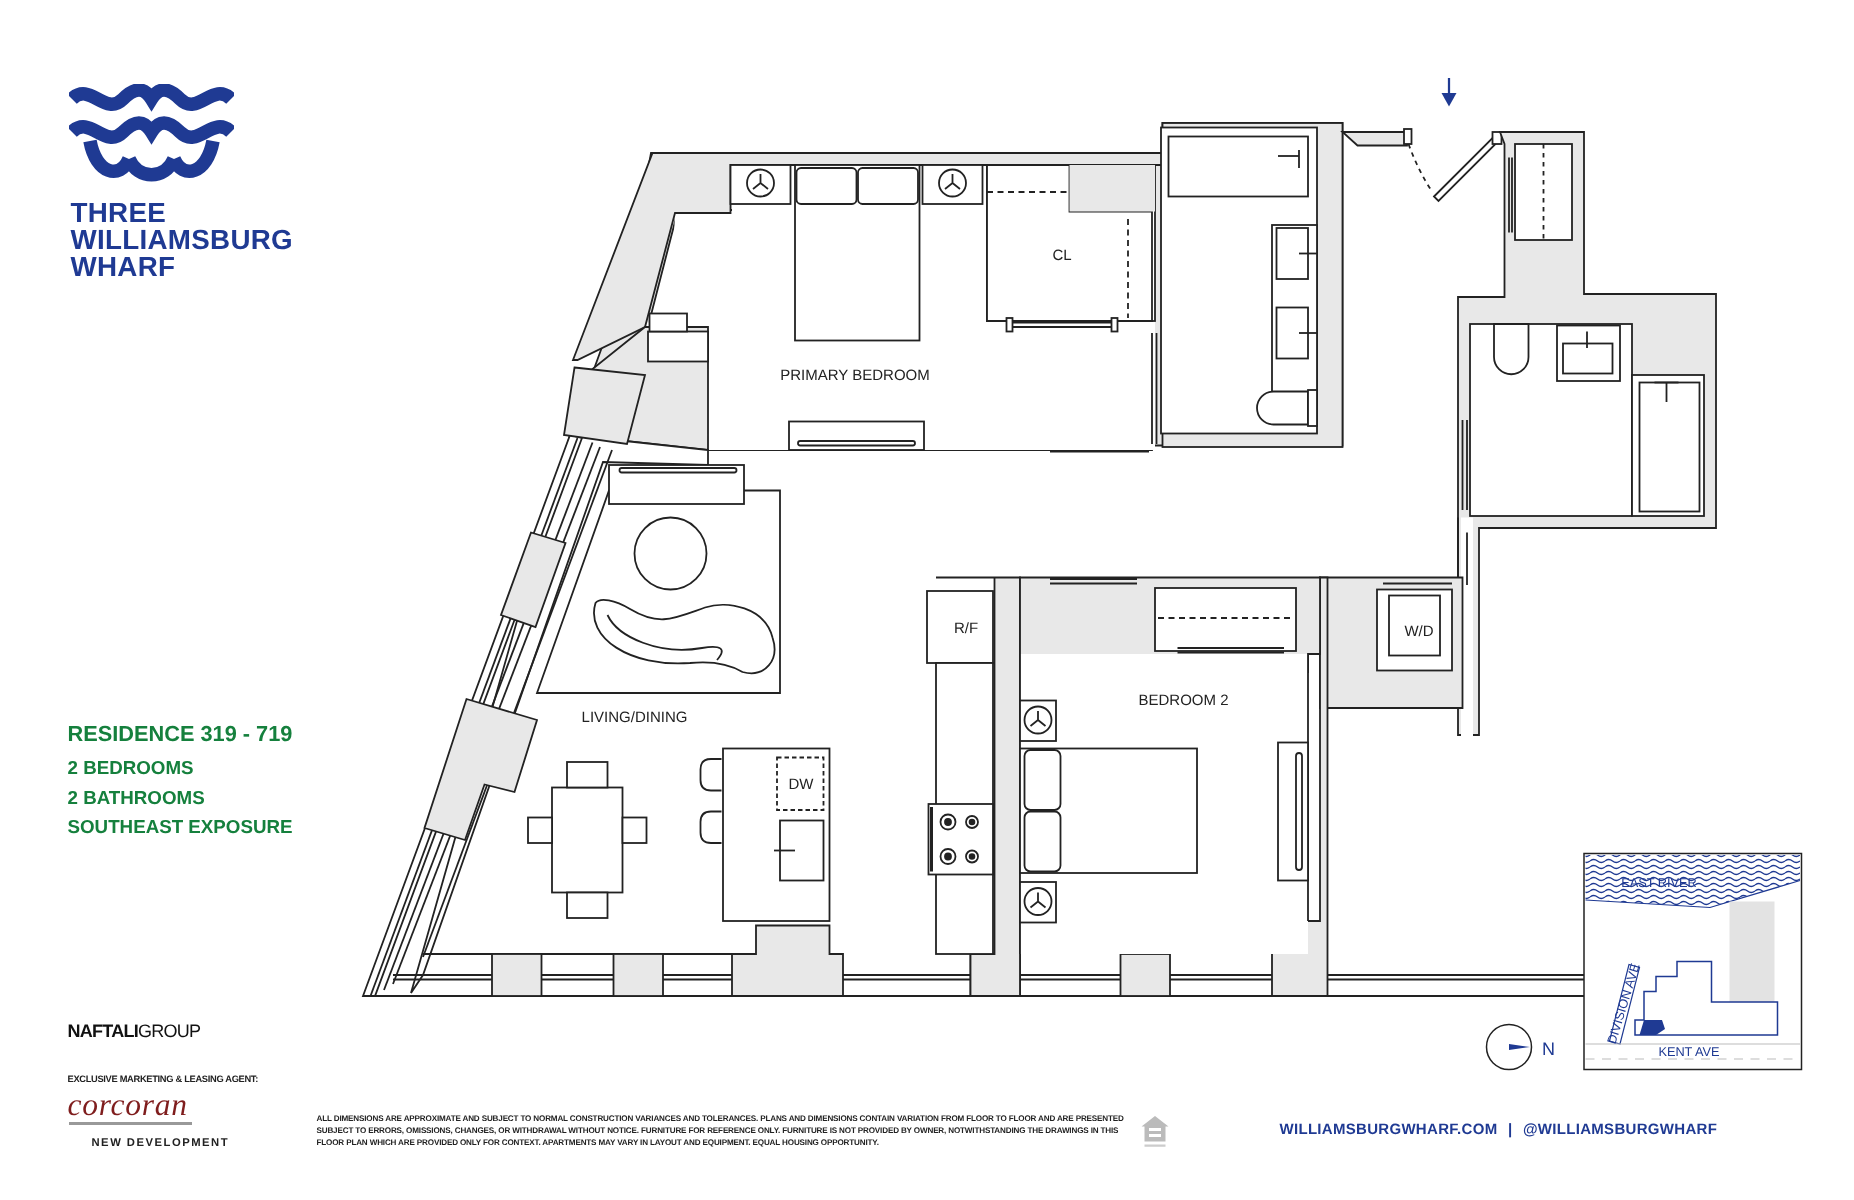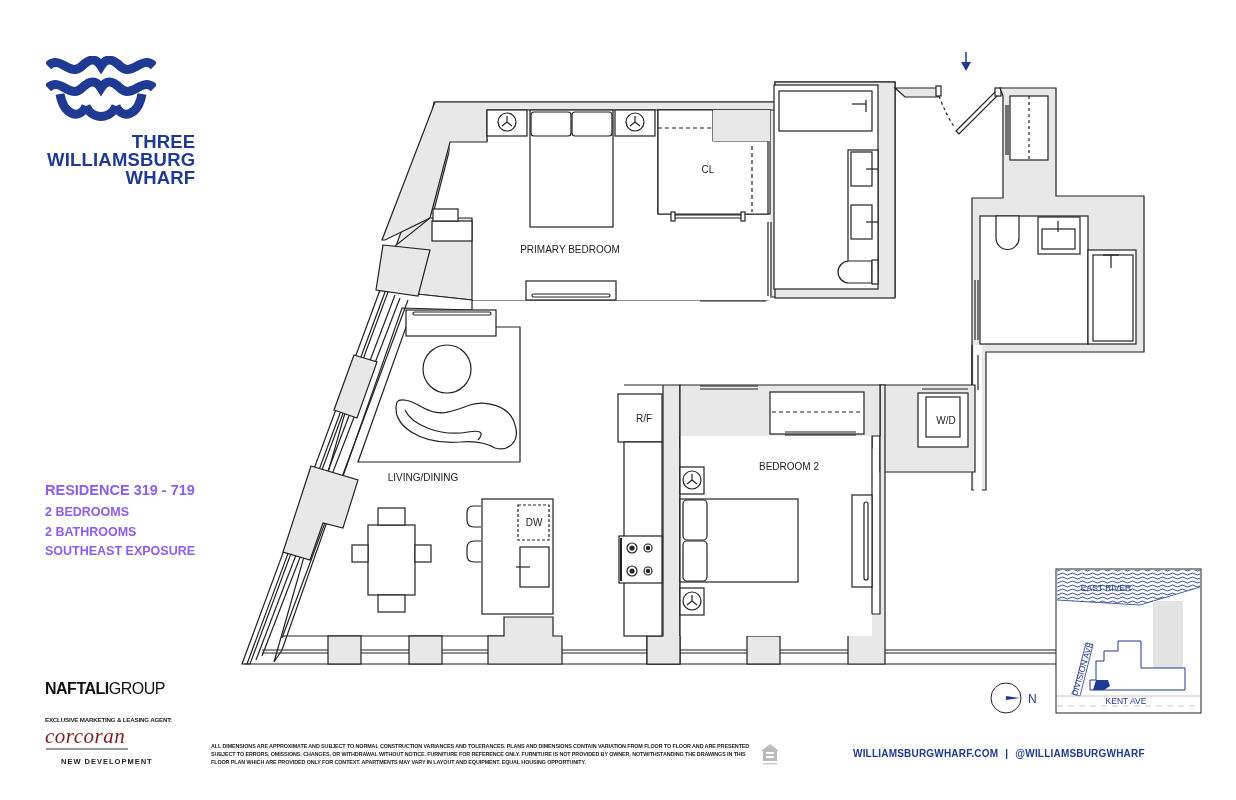--- a/index.html
+++ b/index.html
@@ -1,23 +1,23 @@
 <!DOCTYPE html>
 <html><head>
 <meta charset="utf-8">
 <style>
   html, body { margin: 0; padding: 0; background: #ffffff; }
   body { width: 1236px; height: 800px; position: relative; overflow: hidden; font-family: "Liberation Sans", sans-serif; }
   .brand-logo { position: absolute; left: 46px; top: 56px; width: 110px; height: 70px; }
-  .brand-name { position: absolute; left: 47px; top: 133px; color: #1f3a93; font-weight: 700; font-size: 18.5px; line-height: 18px; letter-spacing: 0.2px; text-align: right; }
+  .brand-name { position: absolute; left: 47px; top: 133px; color: #1f3a93; font-weight: 700; font-size: 18.5px; line-height: 18px; letter-spacing: 0.2px; }
   .brand-name div { white-space: nowrap; }
-  .residence { position: absolute; left: 45px; top: 482px; color: #8b5cf6; }
+  .residence { position: absolute; left: 45px; top: 482px; color: #15803d; }
   .residence .title { font-weight: 700; font-size: 14.5px; margin-bottom: 5px; }
   .residence .line { font-size: 12.5px; line-height: 19.5px; font-weight: bold; }
-  .naftali { position: absolute; left: 45px; top: 680px; font-size: 16px; letter-spacing: -0.5px; color: #111; }
+  .naftali { position: absolute; left: 45px; top: 680px; font-size: 12px; letter-spacing: -0.5px; color: #111; }
   .naftali b { font-weight: 700; }
   .naftali span { font-weight: 400; }
   .agent-label { position: absolute; left: 45px; top: 716px; font-size: 6.2px; font-weight: 700; letter-spacing: -0.2px; color: #222; }
   .corcoran { position: absolute; left: 45px; top: 724px; font-family: "Liberation Serif", serif; font-style: italic; font-size: 21px; color: #7f1d1d; letter-spacing: 0.5px; }
   .corcoran-rule { position: absolute; left: 46px; top: 748px; width: 82px; height: 1.5px; background: #999; }
   .newdev { position: absolute; left: 47px; top: 757px; font-size: 7.5px; font-weight: 700; letter-spacing: 1px; color: #222; margin-left: 14px; }
   .disclaimer { position: absolute; left: 211px; top: 742px; width: 545px; font-size: 5.4px; line-height: 8.2px; font-weight: 700; color: #222; letter-spacing: -0.1px; text-transform: uppercase; }
   .eho { position: absolute; left: 760px; top: 742px; width: 20px; height: 24px; }
   .site-links { position: absolute; left: 853px; top: 748px; color: #1f3a93; font-weight: 700; font-size: 10px; letter-spacing: 0.2px; white-space: nowrap; }
   .site-links .sep { margin: 0 7px; }

